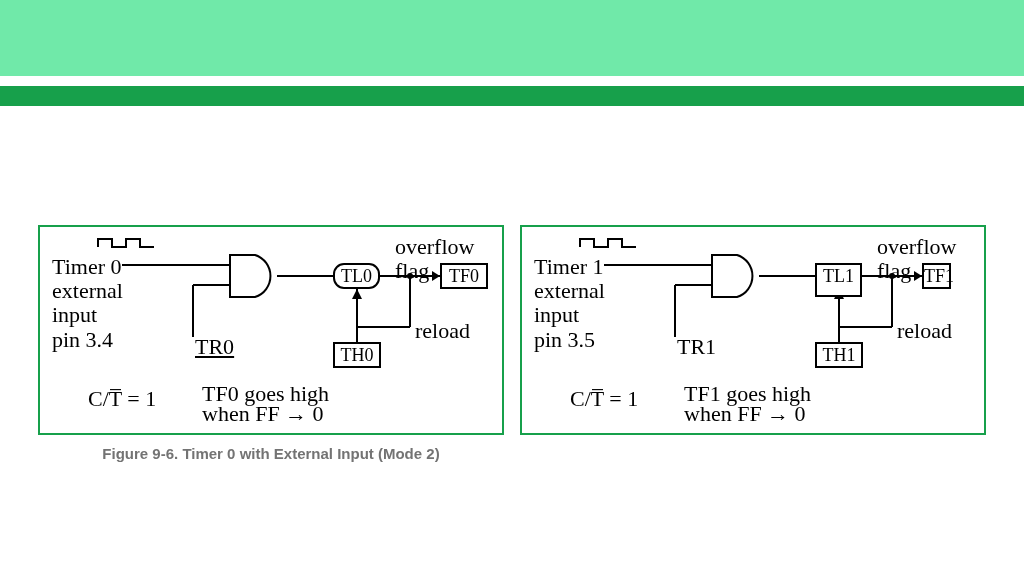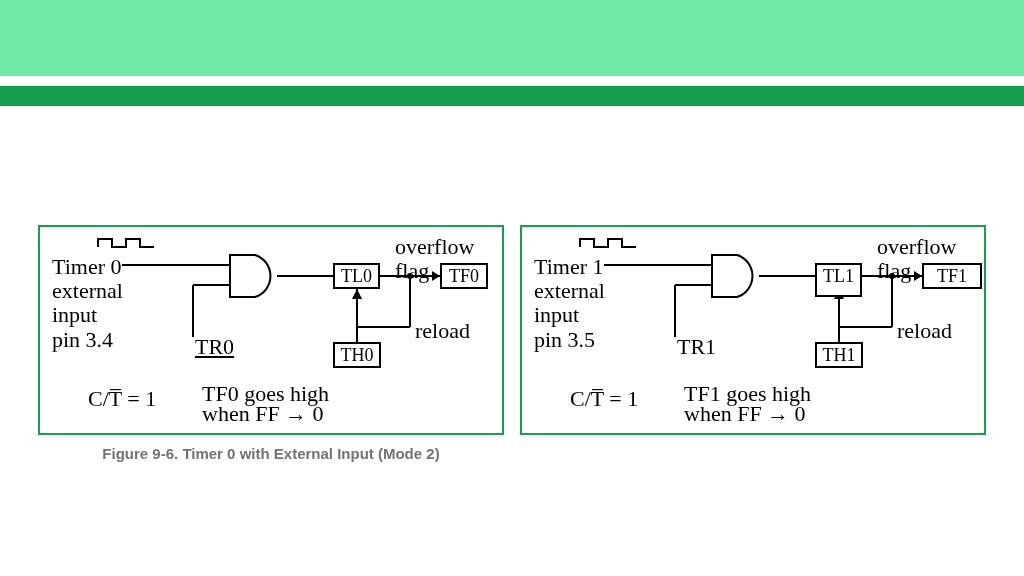--- a/index.html
+++ b/index.html
@@ -105,21 +105,21 @@
 external
 input
 pin 3.4</div>
       <div class="label" style="left:155px; top:108px;text-decoration:underline;">TR0</div>
       <div class="label" style="left:355px; top:8px;">overflow flag</div>
       <div class="label" style="left:375px; top:92px;">reload</div>
       <div class="label" style="left:48px; top:160px;">C/T̅ = 1</div>
       <div class="label" style="left:162px; top:155px;">TF0 goes high</div>
       <div class="label" style="left:162px; top:175px;">when FF → 0</div>
 
-      <div class="box-reg" style="left:293px; top:36px; width:47px; height:26px; line-height:22px;">TL0</div>
+      <div class="box-reg" style="left:293px; top:36px; width:47px; height:26px; line-height:22px;border-radius:11px;">TL0</div>
       <div class="box-reg" style="left:293px; top:115px; width:48px; height:26px; line-height:22px;">TH0</div>
       <div class="box-reg" style="left:400px; top:36px; width:48px; height:26px; line-height:22px;">TF0</div>
     </div>
     <div class="caption">Figure 9-6. Timer 0 with External Input (Mode 2)</div>
   </div>
 
   <div class="figure-container">
     <div class="diagram-box">
       <svg width="466" height="210">
         <path d="M 58 20 L 58 12 L 72 12 L 72 20 L 86 20 L 86 12 L 100 12 L 100 20 L 114 20" stroke="#000" stroke-width="2" fill="none"></path>
@@ -144,17 +144,17 @@
 pin 3.5</div>
       <div class="label" style="left:155px; top:108px;">TR1</div>
       <div class="label" style="left:355px; top:8px;">overflow flag</div>
       <div class="label" style="left:375px; top:92px;">reload</div>
       <div class="label" style="left:48px; top:160px;">C/T̅ = 1</div>
       <div class="label" style="left:162px; top:155px;text-align:right;">TF1 goes high</div>
       <div class="label" style="left:162px; top:175px;">when FF → 0</div>
 
       <div class="box-reg" style="left:293px; top:36px; width:47px; height:34px; line-height:22px;">TL1</div>
       <div class="box-reg" style="left:293px; top:115px; width:48px; height:26px; line-height:22px;">TH1</div>
-      <div class="box-reg" style="left:400px; top:36px; width:60px; height:26px; line-height:22px;text-align:center;">TF1</div>
+      <div class="box-reg" style="left:400px; top:36px; width:29px; height:26px; line-height:22px;text-align:center;">TF1</div>
     </div>
   </div>
 
 </div>
 
 </body></html>

